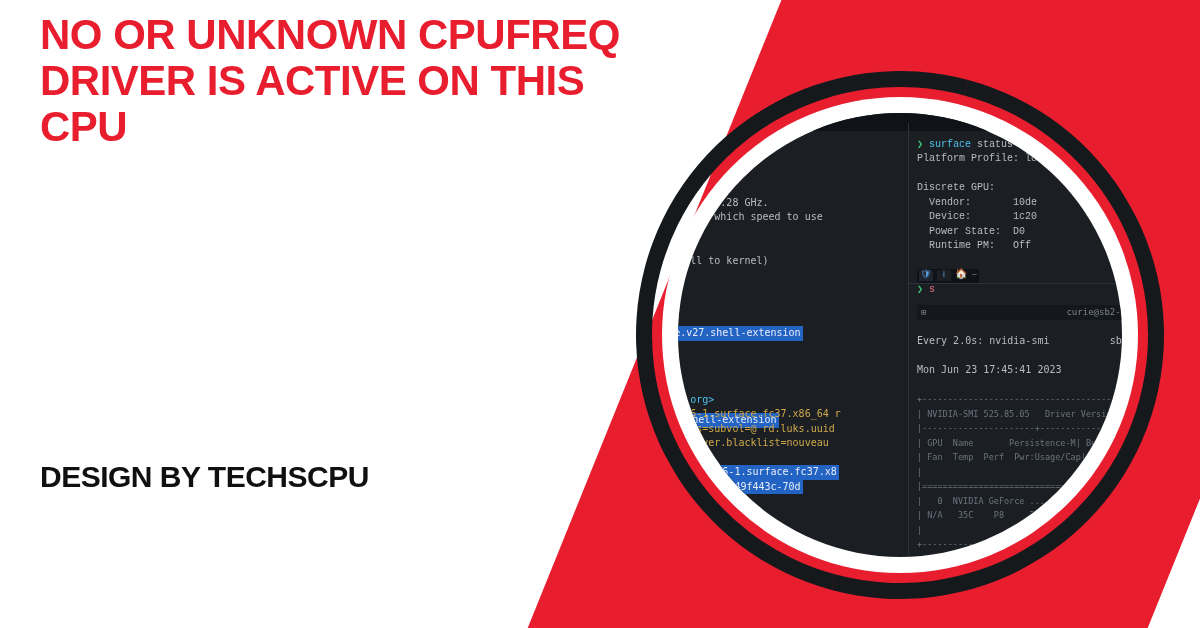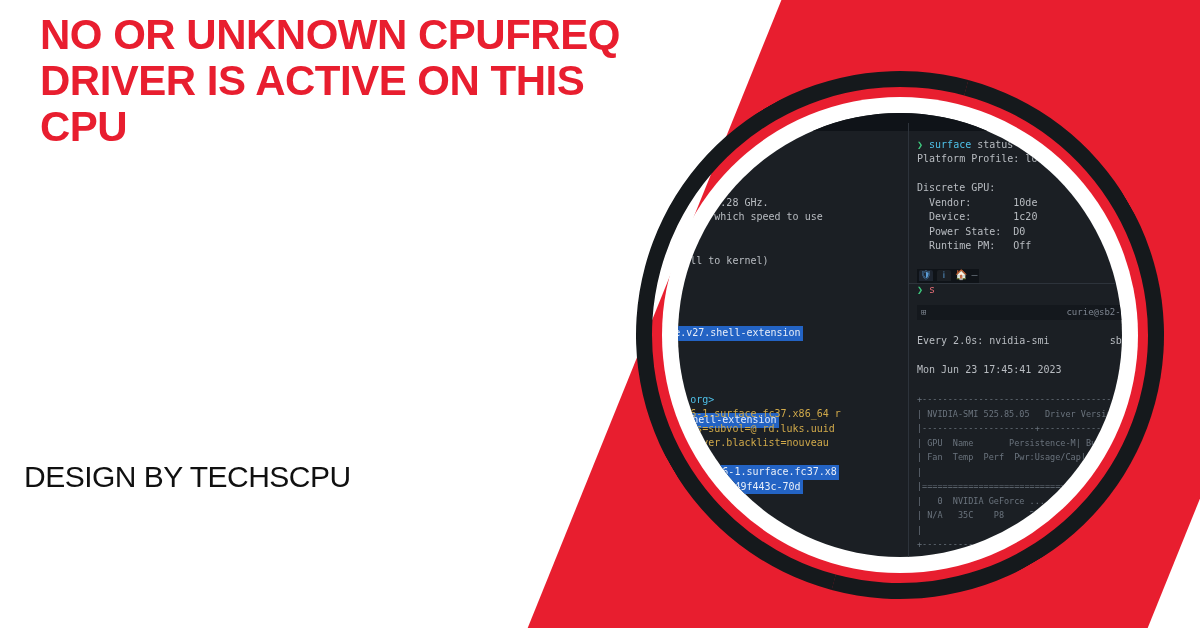--- a/index.html
+++ b/index.html
@@ -36,23 +36,23 @@
     letter-spacing: -0.5px;
     color: #e81e2f;
     text-transform: uppercase;
     z-index: 5;
   }
 
   
   .subhead {
     position: absolute;
     top: 460px;
-    left: 24px;
+    left: 40px;
     font-size: 30px;
-    font-weight: 400;
+    font-weight: 700;
     letter-spacing: -0.5px;
     color: #101010;
     text-transform: uppercase;
     z-index: 5;
   }
 
   
   .circle-wrap {
     position: absolute;
     top: 75px;
@@ -101,21 +101,21 @@
     font-family: "Menlo", "Consolas", monospace;
     font-size: 10px;
     line-height: 1.45;
   }
 
   .pane {
     position: absolute;
     white-space: pre;
   }
   .pane-tl { top: 10px; left: -60px; width: 280px; }
-  .pane-tr { top: 10px; left: 230px; width: 260px; border-left: 1px solid #2d333b; padding-left: 8px; }
+  .pane-tr { top: 10px; left: 230px; width: 260px; border-left: 1px solid #2d333b; padding-left: 8px; font-family: Liberation Mono, monospace; }
   .pane-br { top: 170px; left: 230px; width: 260px; border-left: 1px solid #2d333b; border-top: 1px solid #2d333b; padding: 6px 0 0 8px; }
   .pane-bl { top: 265px; left: -60px; width: 290px; }
 
   .hl {
     background: #2363c4;
     color: #e8eef8;
     padding: 0 2px;
     display: inline-block;
   }
   .dim { color: #6a737d; }

